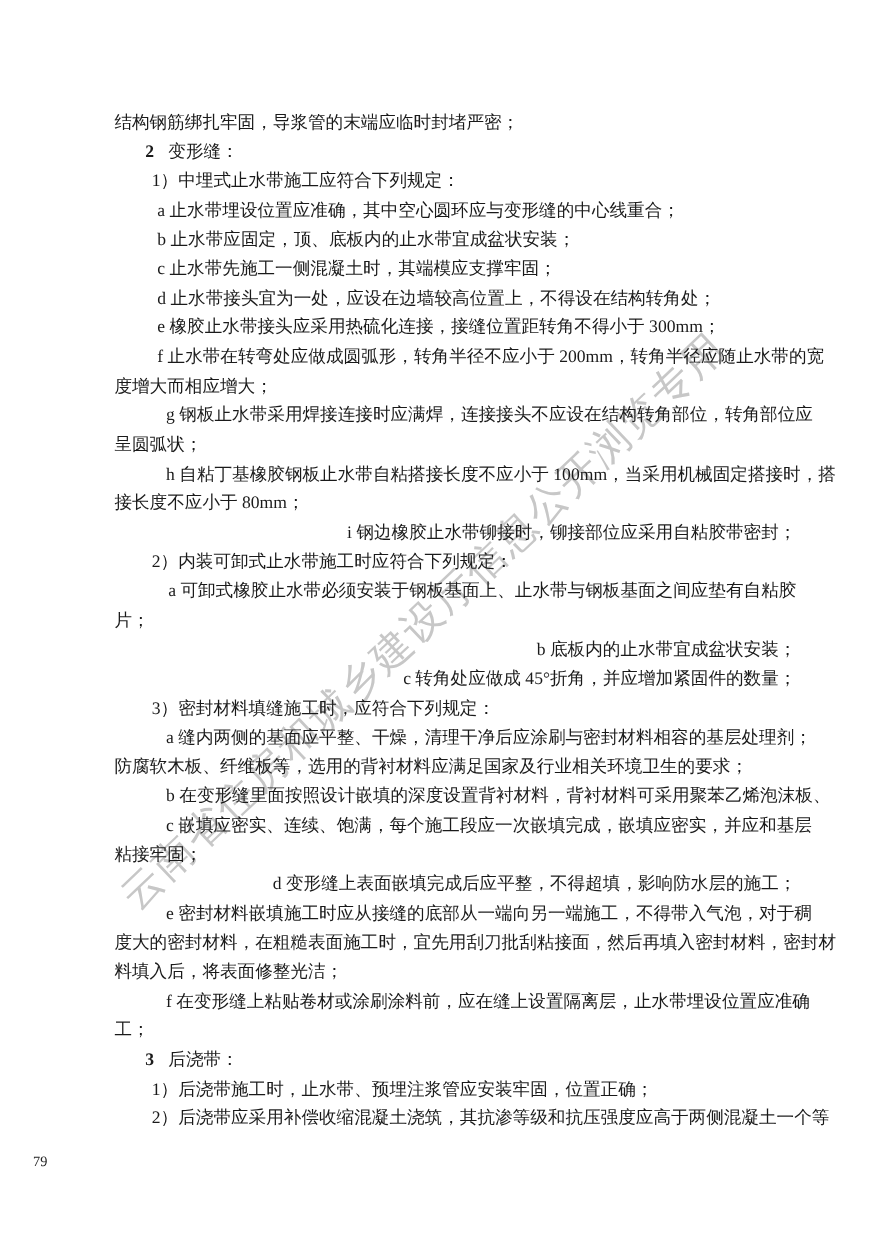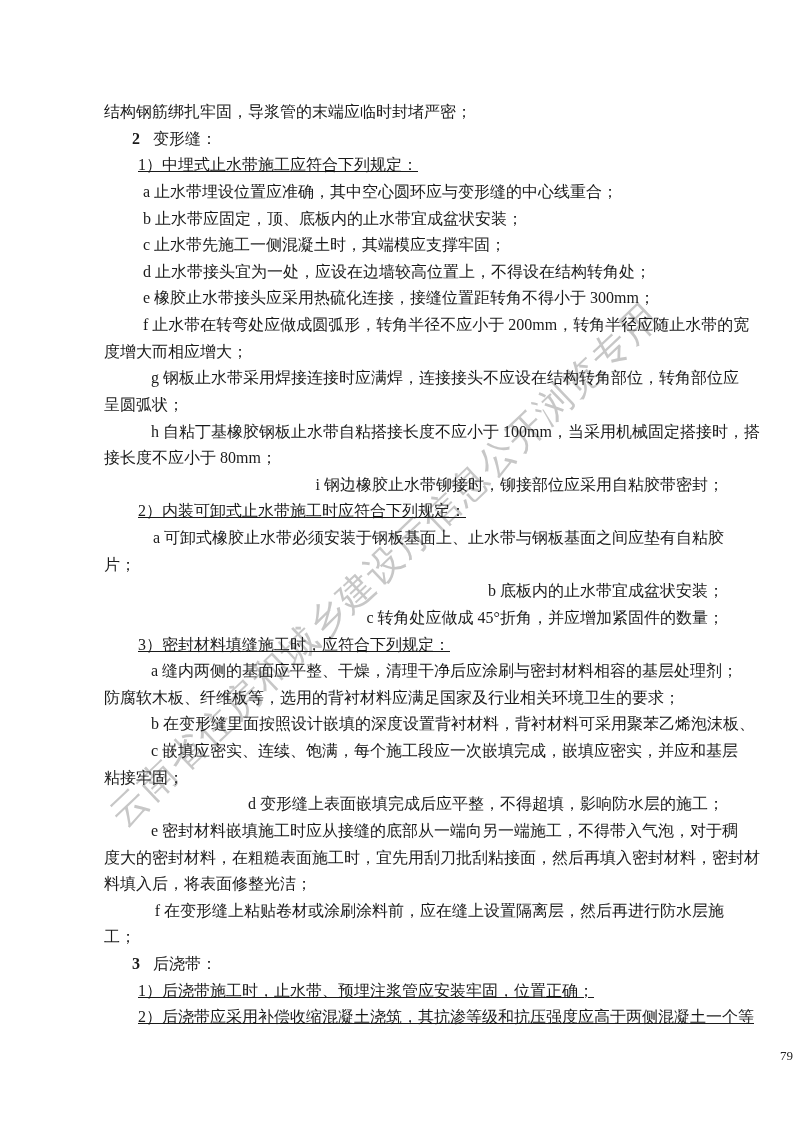--- a/index.html
+++ b/index.html
@@ -31,30 +31,30 @@
     left: 104px;
     top: 99px;
     width: 620px;
     font-size: 16px;
     line-height: 26.62px;
     z-index: 2;
   }
   .line { white-space: nowrap; }
   .ind-cont  { padding-left: 0; }
   .ind-num   { padding-left: 28px; }
-  .ind-paren { padding-left: 34px; text-decoration: underline; }
+  .ind-paren { padding-left: 34px; }
   .ind-la    { padding-left: 39px; }
   .ind-lb    { padding-left: 47px; text-align: right; }
   .secnum { font-weight: bold; display: inline-block; margin-right: 13px; }
   .pagenum {
     position: absolute;
     top: 1048px;
     left: 0;
     width: 100%;
-    text-align: right;
+    text-align: left;
     text-indent: 30px;
     font-size: 13px;
     color: #222222;
     z-index: 2;
   }
 </style>
 </head>
 <body>
 
 <div class="page">
@@ -83,20 +83,20 @@
       <div class="line ind-paren">3）密封材料填缝施工时，应符合下列规定：</div>
       <div class="line ind-lb">a 缝内两侧的基面应平整、干燥，清理干净后应涂刷与密封材料相容的基层处理剂；</div>
       <div class="line ind-cont">防腐软木板、纤维板等，选用的背衬材料应满足国家及行业相关环境卫生的要求；</div>
       <div class="line ind-lb">b 在变形缝里面按照设计嵌填的深度设置背衬材料，背衬材料可采用聚苯乙烯泡沫板、</div>
       <div class="line ind-lb">c 嵌填应密实、连续、饱满，每个施工段应一次嵌填完成，嵌填应密实，并应和基层</div>
       <div class="line ind-cont">粘接牢固；</div>
       <div class="line ind-lb">d 变形缝上表面嵌填完成后应平整，不得超填，影响防水层的施工；</div>
       <div class="line ind-lb">e 密封材料嵌填施工时应从接缝的底部从一端向另一端施工，不得带入气泡，对于稠</div>
       <div class="line ind-cont">度大的密封材料，在粗糙表面施工时，宜先用刮刀批刮粘接面，然后再填入密封材料，密封材</div>
       <div class="line ind-cont">料填入后，将表面修整光洁；</div>
-      <div class="line ind-lb">f 在变形缝上粘贴卷材或涂刷涂料前，应在缝上设置隔离层，然后再进行防水层施</div>
+      <div class="line ind-lb">f 在变形缝上粘贴卷材或涂刷涂料前，应在缝上设置隔离层，止水带埋设位置应准确</div>
       <div class="line ind-cont">工；</div>
       <div class="line ind-num"><span class="secnum">3</span><span>后浇带：</span></div>
       <div class="line ind-paren">1）后浇带施工时，止水带、预埋注浆管应安装牢固，位置正确；</div>
       <div class="line ind-paren">2）后浇带应采用补偿收缩混凝土浇筑，其抗渗等级和抗压强度应高于两侧混凝土一个等</div>
     </div>
   <div class="pagenum">79</div>
 </div>
 
 </body></html>

